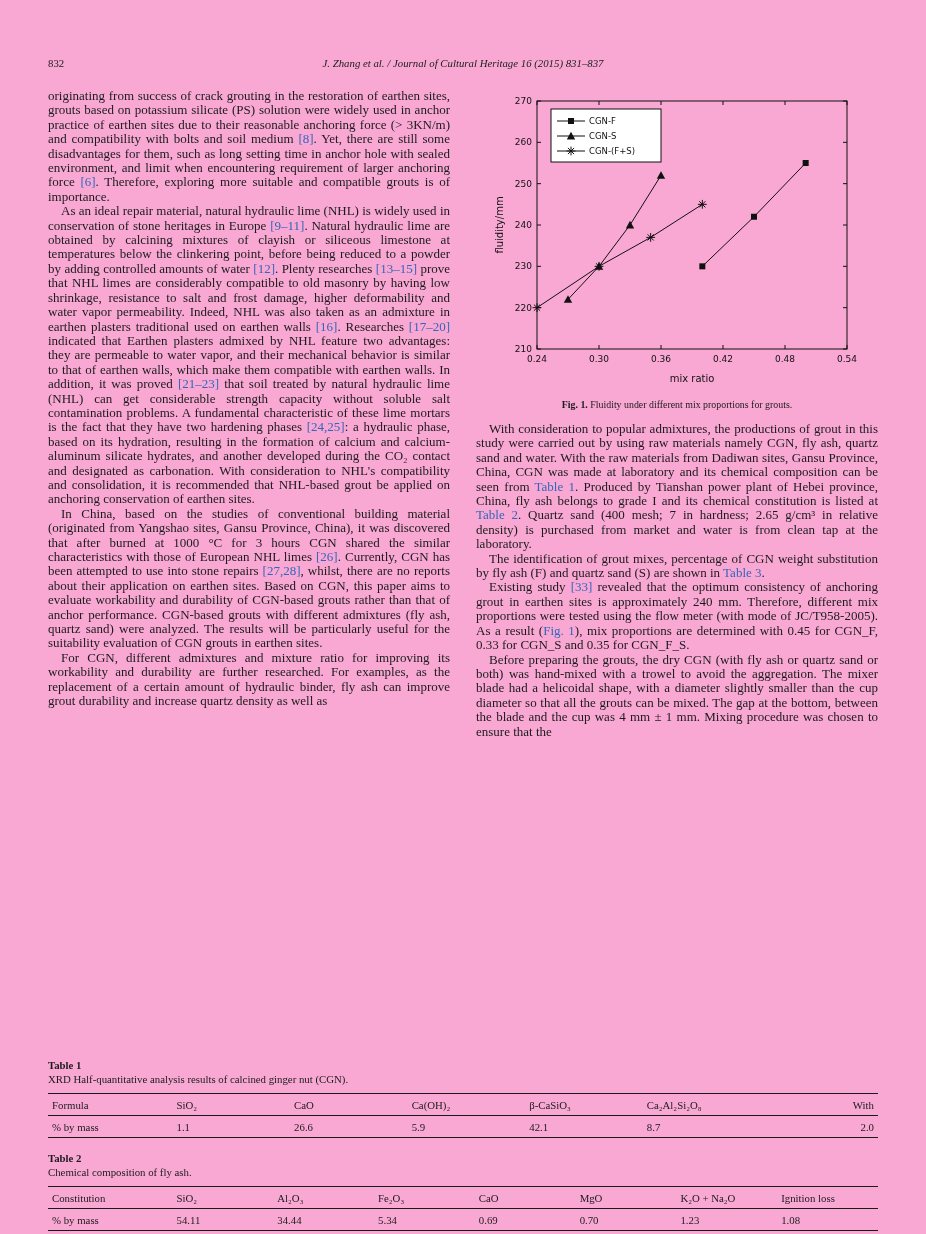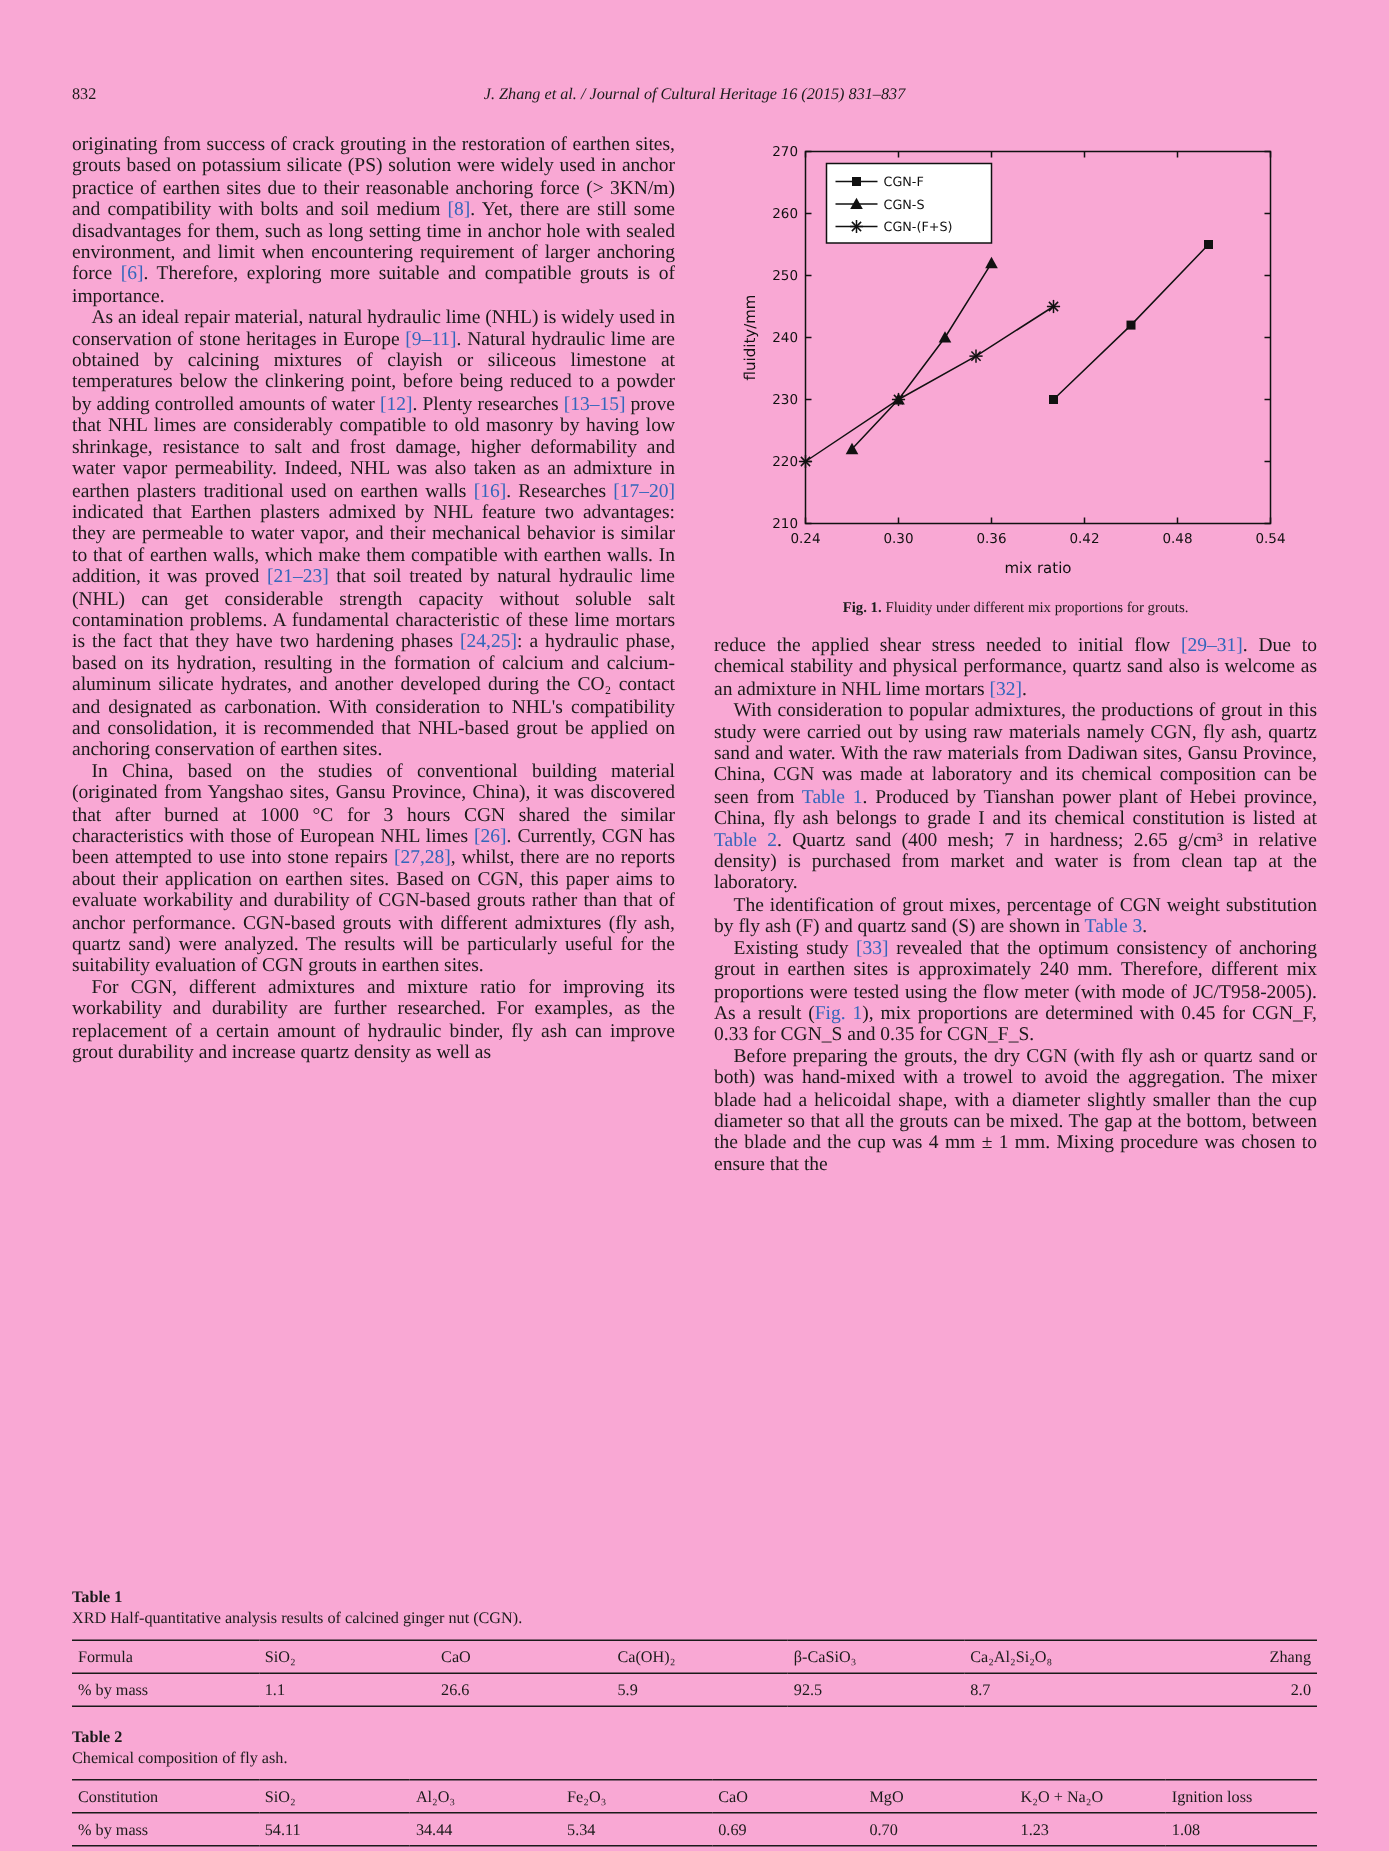--- a/index.html
+++ b/index.html
@@ -132,21 +132,20 @@
               <line x1="66" y1="60" x2="94" y2="60" stroke="#111"></line>
               <line x1="75.6" y1="60" x2="84.4" y2="60" stroke="#111"></line>
               <line x1="80" y1="55.6" x2="80" y2="64.4" stroke="#111"></line>
               <line x1="76.92" y1="56.92" x2="83.08" y2="63.08" stroke="#111"></line>
               <line x1="76.92" y1="63.08" x2="83.08" y2="56.92" stroke="#111"></line>
               <text x="98" y="63" font-size="8.5" fill="#111" font-family="&quot;DejaVu Sans&quot;,&quot;Liberation Sans&quot;,sans-serif">CGN-(F+S)</text>
             </svg></div>
         <figcaption><span class="bold">Fig. 1.</span><span>  Fluidity under different mix proportions for grouts.</span></figcaption>
       </figure>
       <div>
-          <p><span>reduce the applied shear stress needed to initial flow </span><span class="cite">[29–31]</span><span>. Due to chemical stability and physical performance, quartz sand also is welcome as an admixture in NHL lime mortars </span><span class="cite">[32]</span><span>.</span></p>
           <p class="indent"><span>With consideration to popular admixtures, the productions of grout in this study were carried out by using raw materials namely CGN, fly ash, quartz sand and water. With the raw materials from Dadiwan sites, Gansu Province, China, CGN was made at laboratory and its chemical composition can be seen from </span><span class="cite">Table 1</span><span>. Produced by Tianshan power plant of Hebei province, China, fly ash belongs to grade I and its chemical constitution is listed at </span><span class="cite">Table 2</span><span>. Quartz sand (400 mesh; 7 in hardness; 2.65 g/cm³ in relative density) is purchased from market and water is from clean tap at the laboratory.</span></p>
           <p class="indent"><span>The identification of grout mixes, percentage of CGN weight substitution by fly ash (F) and quartz sand (S) are shown in </span><span class="cite">Table 3</span><span>.</span></p>
           <p class="indent"><span>Existing study </span><span class="cite">[33]</span><span> revealed that the optimum consistency of anchoring grout in earthen sites is approximately 240 mm. Therefore, different mix proportions were tested using the flow meter (with mode of JC/T958-2005). As a result (</span><span class="cite">Fig. 1</span><span>), mix proportions are determined with 0.45 for CGN_F, 0.33 for CGN_S and 0.35 for CGN_F_S.</span></p>
           <p class="indent"><span>Before preparing the grouts, the dry CGN (with fly ash or quartz sand or both) was hand-mixed with a trowel to avoid the aggregation. The mixer blade had a helicoidal shape, with a diameter slightly smaller than the cup diameter so that all the grouts can be mixed. The gap at the bottom, between the blade and the cup was 4 mm ± 1 mm. Mixing procedure was chosen to ensure that the</span></p>
         </div>
     </div>
   </div>
 
   <section class="tables">
     <div class="table-block" id="table1">
@@ -155,30 +154,30 @@
       <div>
           <table>
             <thead>
               <tr>
                 <th>Formula</th>
                 <th>SiO₂</th>
                 <th>CaO</th>
                 <th>Ca(OH)₂</th>
                 <th>β-CaSiO₃</th>
                 <th>Ca₂Al₂Si₂O₈</th>
-                <th>Zhang</th>
+                <th>With</th>
               </tr>
             </thead>
             <tbody>
               <tr>
                 <td>% by mass</td>
                 <td>1.1</td>
                 <td>26.6</td>
                 <td>5.9</td>
-                <td>92.5</td>
+                <td>42.1</td>
                 <td>8.7</td>
                 <td>2.0</td>
               </tr>
             </tbody>
           </table>
         </div>
     </div>
     <div class="table-block" id="table2">
       <div class="table-label">Table 2</div>
       <div class="table-caption">Chemical composition of fly ash.</div>

